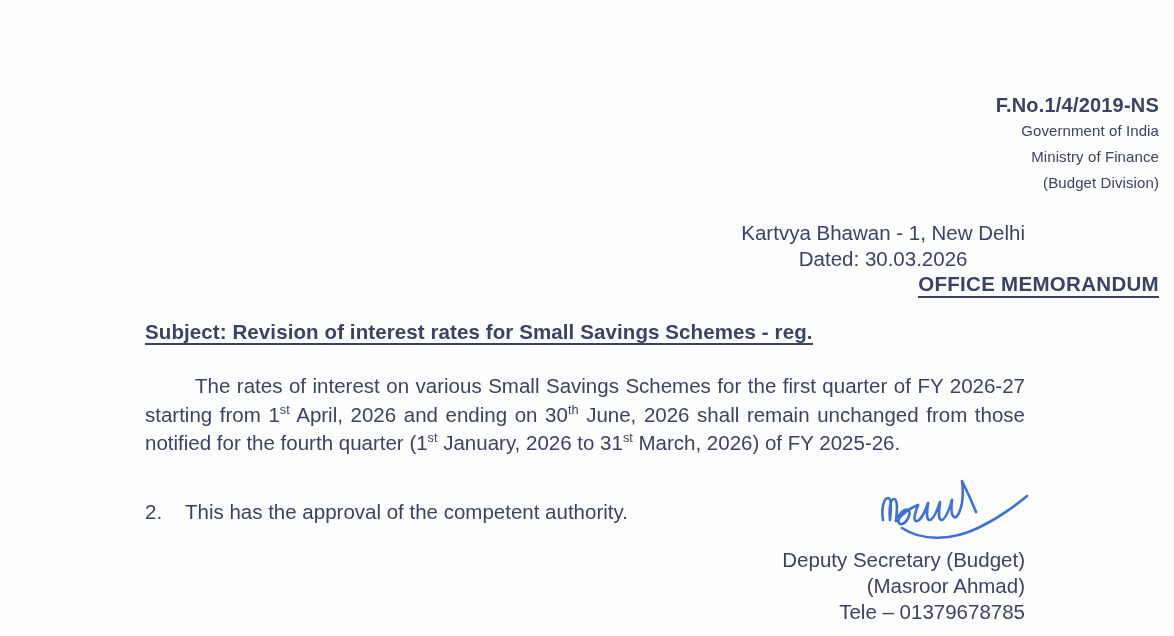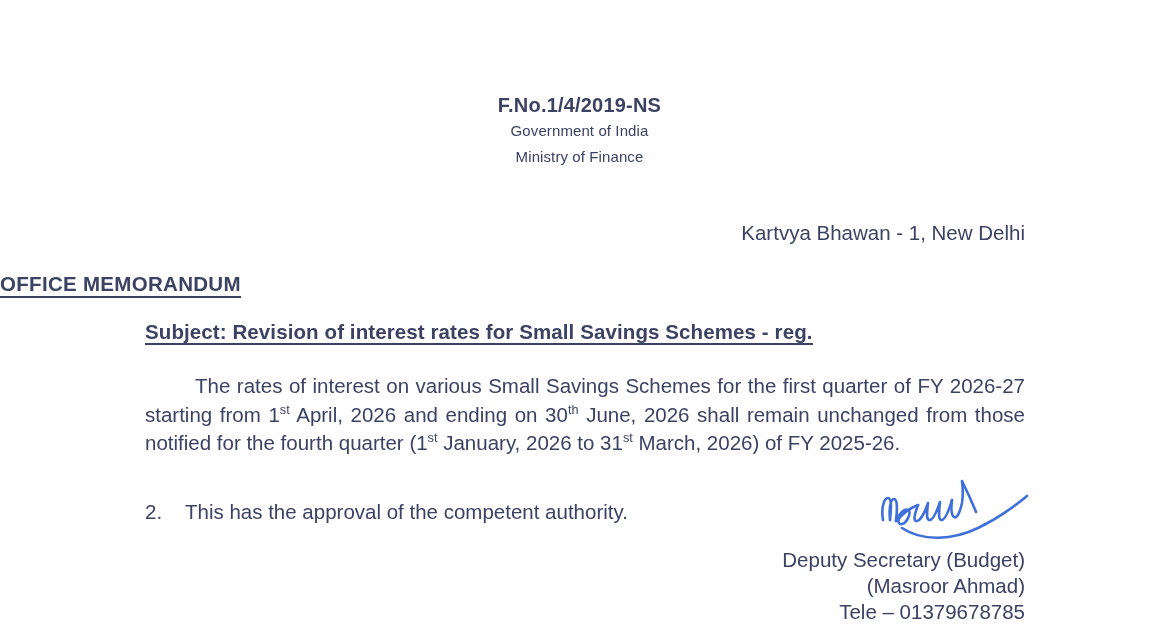--- a/index.html
+++ b/index.html
@@ -20,21 +20,21 @@
     inset: 0;
     background: #fefeff;
   }
 
   
   .header-block {
     position: absolute;
     left: 0;
     top: 92px;
     width: 1159px;
-    text-align: center;
+    text-align: right;
     line-height: 26px;
   }
   .header-block .line {
     font-size: 15px;
     letter-spacing: 0.1px;
   }
   .header-block .file-no {
     font-weight: bold;
     font-size: 20px;
     letter-spacing: 0.2px;
@@ -49,21 +49,21 @@
     line-height: 26px;
     font-size: 20.5px;
   }
 
   
   .om-title {
     position: absolute;
     left: 0;
     top: 272px;
     width: 1159px;
-    text-align: left;
+    text-align: right;
   }
   .om-title span {
     font-weight: bold;
     font-size: 20.5px;
     letter-spacing: 0.3px;
     border-bottom: 2px solid #3c4262;
     padding-bottom: 1px;
   }
 
   
@@ -131,24 +131,26 @@
 </style>
 </head>
 <body>
 
 <div class="page">
 
   <div class="header-block">
     <div class="line file-no">F.No.1/4/2019-NS</div>
     <div class="line">Government of India</div>
     <div class="line">Ministry of Finance</div>
+    <div class="line">(Budget Division)</div>
   </div>
 
   <div class="address-block">
     <div>Kartvya Bhawan - 1, New Delhi</div>
+    <div>Dated: 30.03.2026</div>
   </div>
 
   <div class="om-title">
     <span>OFFICE MEMORANDUM</span>
   </div>
 
   <div class="subject-line">
     <span>Subject: Revision of interest rates for Small Savings Schemes - reg.</span>
   </div>
 

